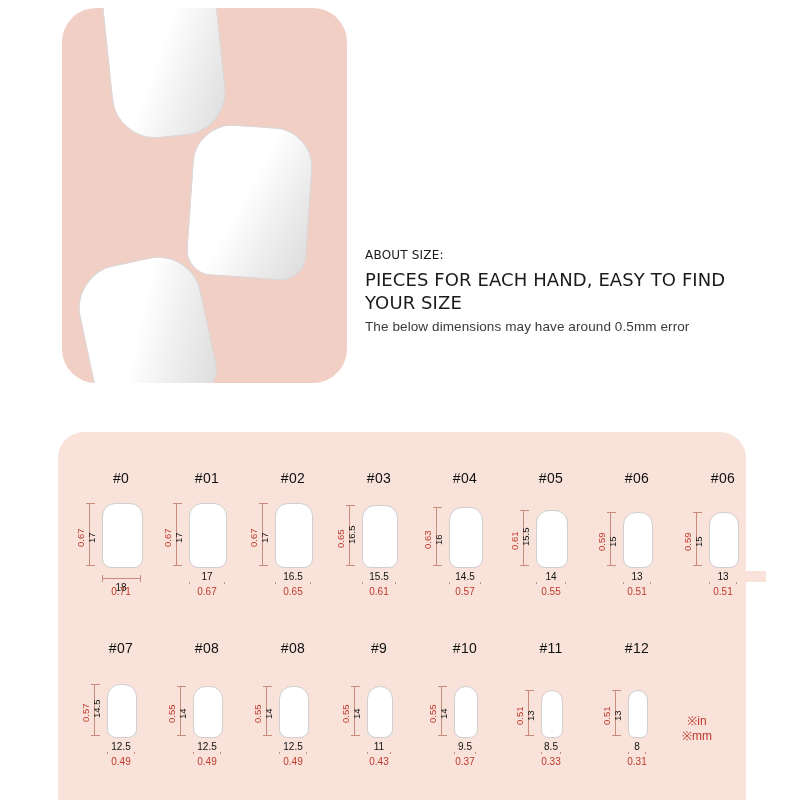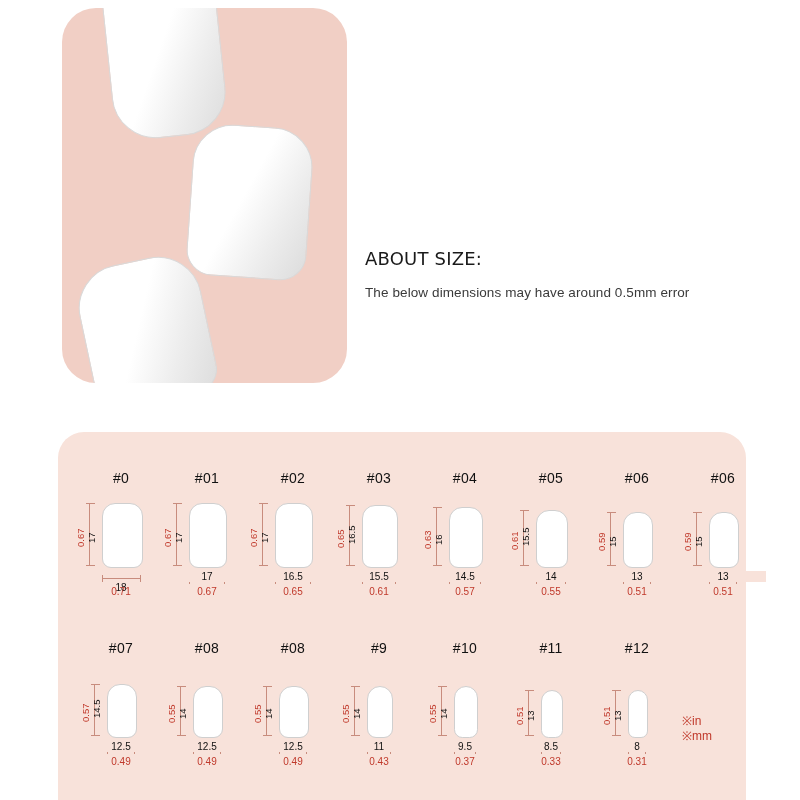--- a/index.html
+++ b/index.html
@@ -83,35 +83,35 @@
 
   
   .about {
     position: absolute;
     left: 365px;
     top: 248px;
     width: 400px;
   }
   .about-heading {
     font-family: "DejaVu Sans", sans-serif;
-    font-size: 18px;
+    font-size: 12px;
     font-weight: normal;
     color: #1a1a1a;
     letter-spacing: 0.2px;
     margin-bottom: 6px;
   }
   .about-line {
     font-family: "DejaVu Sans", sans-serif;
     font-size: 18px;
     color: #1a1a1a;
     letter-spacing: 0.1px;
     line-height: 23px;
   }
   .about-note {
-    margin-top: 16px;
+    margin-top: 5px;
     font-family: "Liberation Sans", sans-serif;
     font-size: 13.5px;
     color: #3a3a3a;
     letter-spacing: 0.1px;
   }
 
   
   .chart-panel {
     position: absolute;
     left: 58px;
@@ -227,37 +227,38 @@
   }
 
   .units {
     position: absolute;
     right: 34px;
     top: 282px;
     font-family: "Liberation Sans", sans-serif;
     font-size: 12px;
     color: #c0392b;
     line-height: 15px;
-    text-align: left;
+    text-align: center;
   }
 </style>
 </head>
 <body>
 
 <div id="root">
 
   <div class="hero">
     <div class="hero-nail nail-a"></div>
     <div class="hero-nail nail-b"></div>
     <div class="hero-nail nail-c"></div>
   </div>
 
 
   <div class="about">
     <div class="about-heading">ABOUT SIZE:</div>
+    <div class="about-line">PIECES FOR EACH HAND, EASY TO FIND YOUR SIZE</div>
     <div class="about-note">The below dimensions may have around 0.5mm error</div>
   </div>
 
   <div class="chart-panel">
 
     <div class="chart-row row-1" id="row1">
         <div class="cell" style="left: 20px;">
           <div class="cell-label">#0</div>
           <div class="nail-shape" style="width: 39px; height: 62.8px; left: 23.5px; top: 33.2px;"></div>
           <div class="v-bracket" style="left: 10.5px; top: 33.2px; height: 62.8px;"></div>

